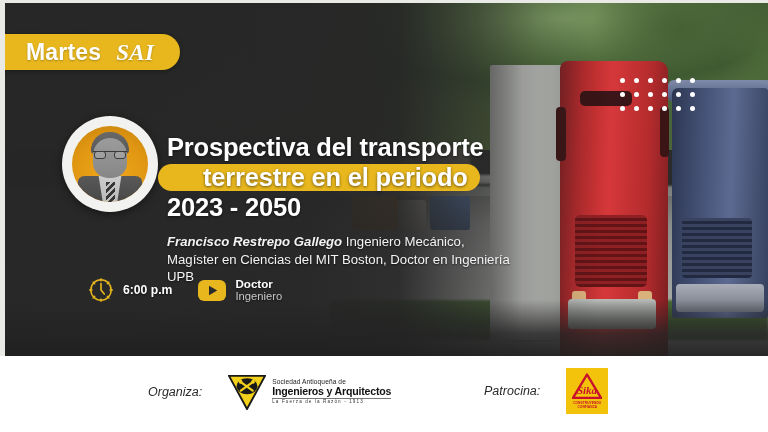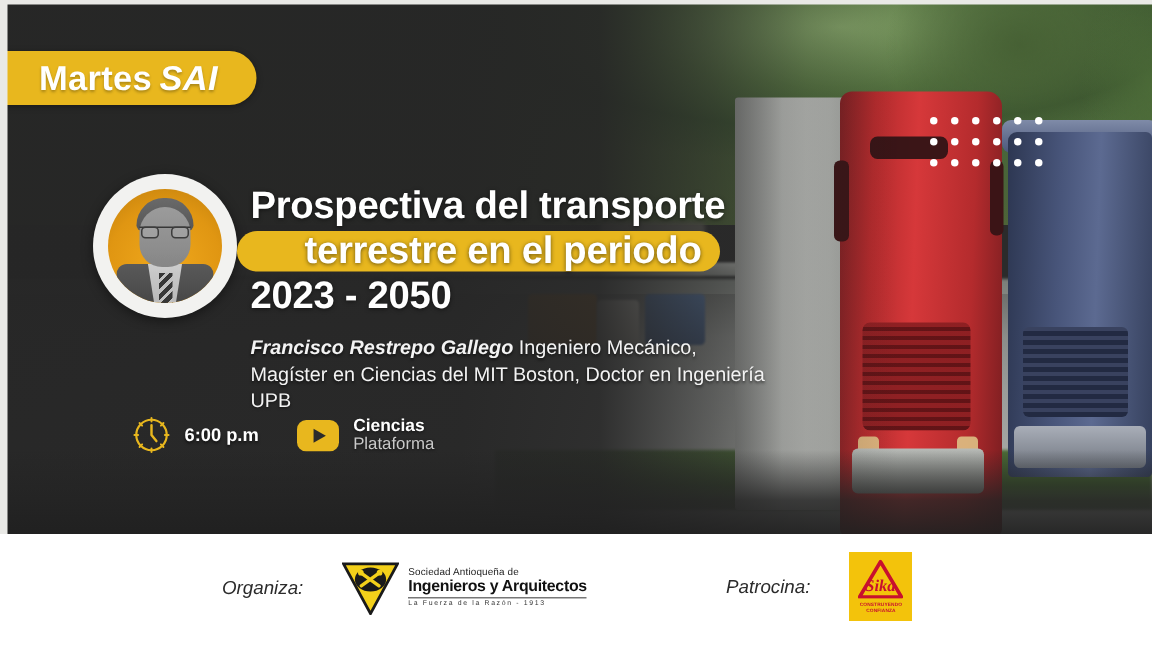--- a/index.html
+++ b/index.html
@@ -165,21 +165,21 @@
     padding:0 26px 0 54px;
     background:#e8b71e;border-radius:0 22px 22px 0;
     display:flex;align-items:center;z-index:20;
     box-shadow:0 1px 4px rgba(0,0,0,.35);
   }
   .badge-text{
     font-size:23px;font-weight:800;color:#ffffff;letter-spacing:.2px;
     text-shadow:0 1px 2px rgba(0,0,0,.28);
     white-space:nowrap;
   }
-  .badge-text .ital{font-style:italic;margin-left:5px;}
+  .badge-text .ital{font-style:italic;margin-left:15px;font-family:Liberation Serif, serif;}
 
   
   .dots{
     position:absolute;left:620px;top:78px;z-index:20;
     display:grid;grid-template-columns:repeat(6,14px);grid-template-rows:repeat(3,14px);
   }
   .dots i{width:5px;height:5px;border-radius:50%;background:#ffffff;display:block;}
 
   
   .avatar{
@@ -224,21 +224,21 @@
     position:absolute;left:39px;top:44px;width:22px;height:30px;
     background:linear-gradient(180deg,#5b5b5b 0%,#474747 100%);
     border-radius:0 8px 0 0;transform:skewX(-9deg);
   }
   .f-tie{
     position:absolute;left:26px;top:50px;width:9px;height:24px;
     background:repeating-linear-gradient(135deg,#3a3a3a 0px,#3a3a3a 3px,#bdbdbd 3px,#bdbdbd 5px);
   }
 
   
-  .titlewrap{position:absolute;left:167px;top:122px;width:430px;z-index:20;}
+  .titlewrap{position:absolute;left:167px;top:132px;width:430px;z-index:20;}
   .t-line{
     position:relative;font-size:25.5px;font-weight:800;color:#ffffff;
     line-height:30px;letter-spacing:-.2px;white-space:nowrap;
     text-shadow:0 1px 3px rgba(0,0,0,.55);
   }
   .hl-bar{
     position:absolute;left:-9px;top:149px;width:322px;height:29px;
     background:#e8b71e;border-radius:15px;z-index:-1;
   }
   .hl-wrap{position:relative;padding-left:36px;}
@@ -405,22 +405,22 @@
       </svg>
       <span class="info-single">6:00 p.m</span>
     </div>
 
     <div class="info">
       <svg class="ic" viewBox="0 0 32 24" style="width:28px;height:21px;flex:0 0 28px;">
         <rect x="0" y="0" width="32" height="24" rx="7" fill="#e8b71e"></rect>
         <path d="M12.6 6.6 L22 12 L12.6 17.4 Z" fill="#2b2b2b"></path>
       </svg>
       <div class="info-txt">
-        <span class="info-top">Ciencias</span>
-        <span class="info-sub">Plataforma</span>
+        <span class="info-top">Doctor</span>
+        <span class="info-sub">Ingeniero</span>
       </div>
     </div>
   </div>
 
   <div class="footer">
 
     <div class="f-block f-org">
       <span class="f-label">Organiza:</span>
       <div class="sai-logo">
         <svg class="sai-tri" viewBox="0 0 40 38">

